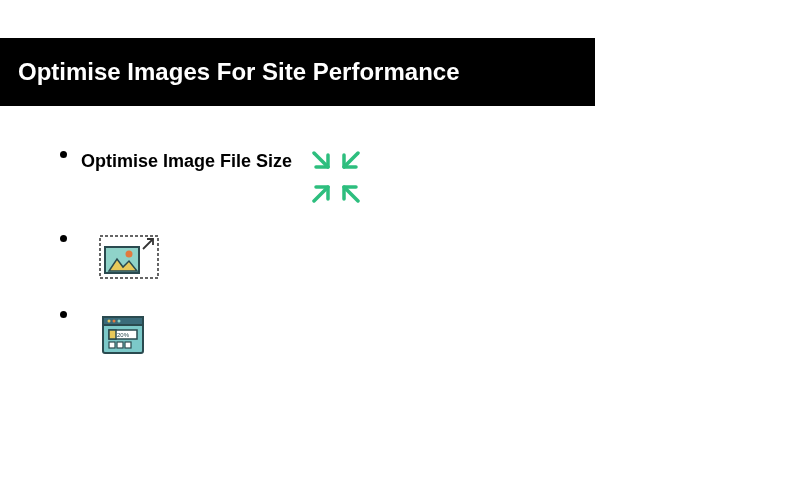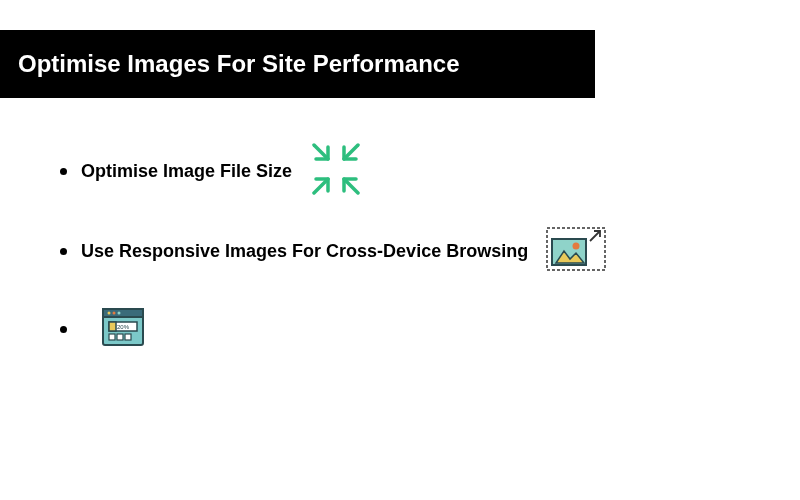--- a/index.html
+++ b/index.html
@@ -8,33 +8,32 @@
       height: 500px;
       background: #fff;
       font-family: -apple-system, BlinkMacSystemFont, "Segoe UI", Helvetica, Arial, sans-serif;
       overflow: hidden;
     }
     .header-bar {
       background: #000;
       color: #fff;
       padding: 20px 18px;
       width: 595px;
-      margin-top: 30px;
+      margin-top: 38px;
     }
     .header-title {
       font-size: 24px;
       font-weight: 700;
     }
     .bullets {
       margin-top: 45px;
       margin-left: 60px;
     }
     .bullet-row {
       display: flex;
-      align-items: center;
       margin-bottom: 28px;
     }
     .bullet-dot {
       width: 7px;
       height: 7px;
       background: #000;
       border-radius: 50%;
       margin-right: 14px;
       flex-shrink: 0;
     }
@@ -77,21 +76,20 @@
           <line x1="18" y1="36" x2="4" y2="50"></line>
           <polyline points="46,36 34,36 34,48"></polyline>
           <line x1="34" y1="36" x2="48" y2="50"></line>
         </g>
       </svg>
     </span>
   </div>
 
   <div class="bullet-row">
     <span class="bullet-dot"></span>
-    <span class="bullet-label">Use Responsive Images For Cross-Device Browsing</span>
     <span class="icon-wrap responsive-icon">
       <svg viewBox="0 0 60 44">
         <rect x="1" y="1" width="58" height="42" fill="none" stroke="#333" stroke-width="1.5" stroke-dasharray="3,2"></rect>
         <rect x="6" y="12" width="34" height="26" fill="#8FD3C9" stroke="#2A4A4F" stroke-width="2"></rect>
         <circle cx="30" cy="19" r="3.5" fill="#E37A3F"></circle>
         <polygon points="10,36 18,24 24,32 30,26 38,36" fill="#E8C95A" stroke="#2A4A4F" stroke-width="1.5"></polygon>
         <line x1="44" y1="14" x2="54" y2="4" stroke="#333" stroke-width="1.8"></line>
         <polyline points="48,4 54,4 54,10" fill="none" stroke="#333" stroke-width="1.8"></polyline>
       </svg>
     </span>

